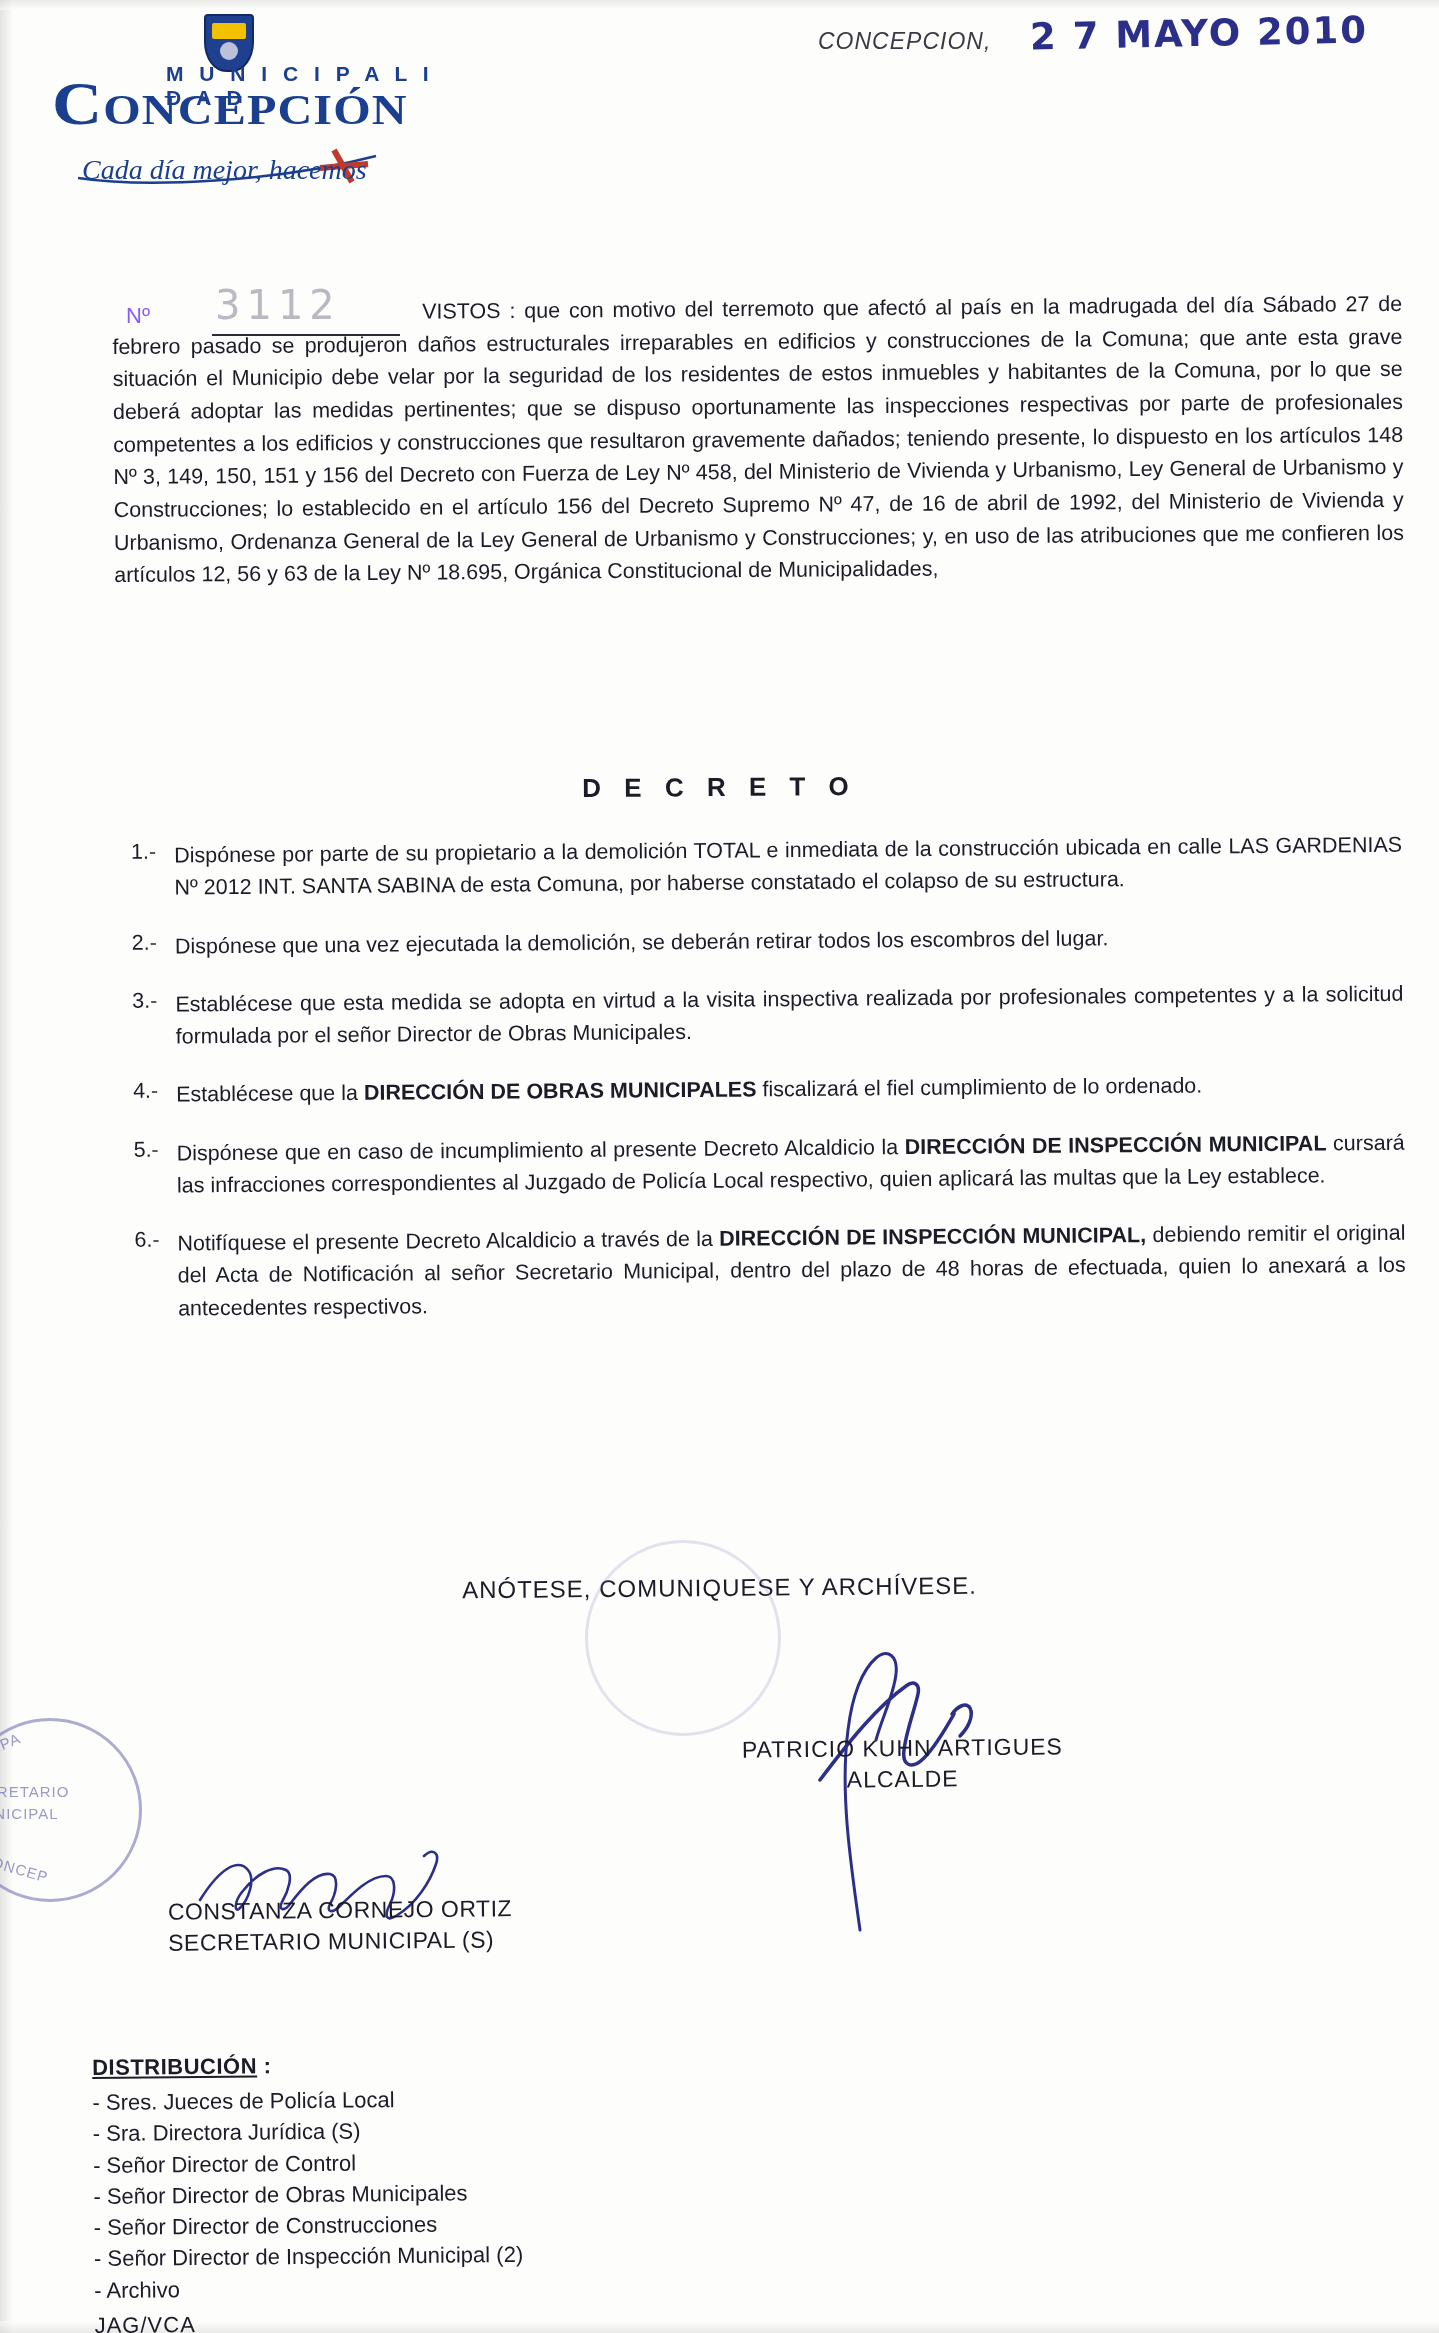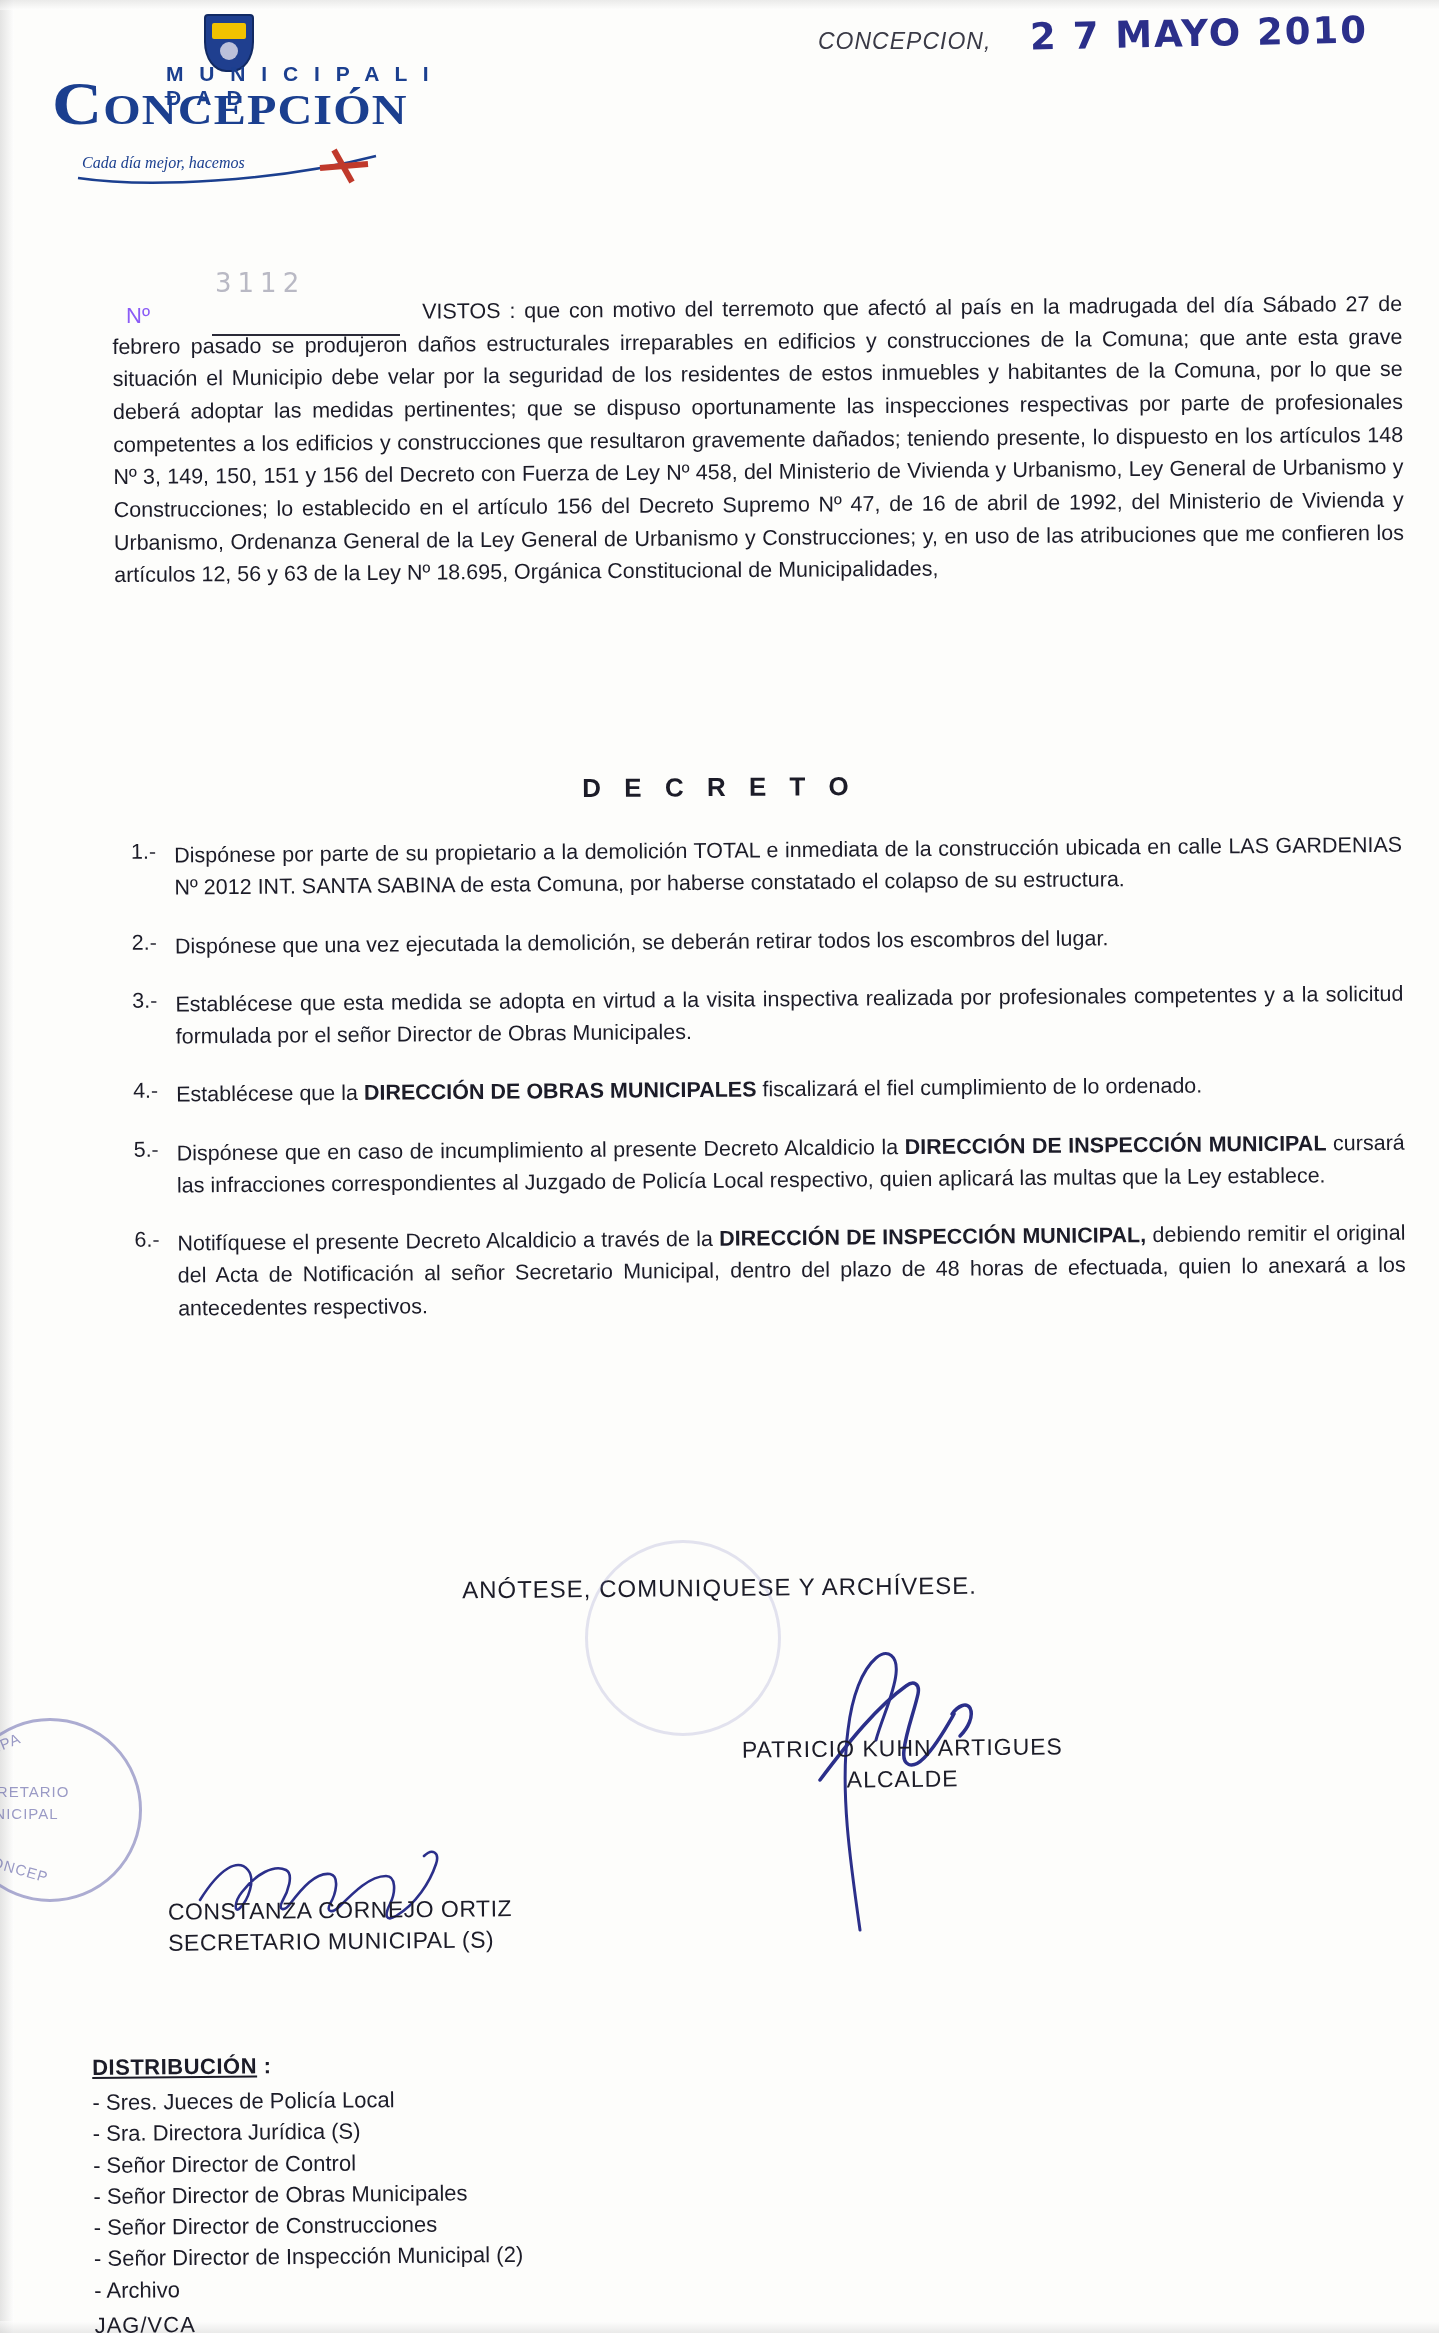--- a/index.html
+++ b/index.html
@@ -105,21 +105,21 @@
     font-weight: 700;
     font-family: "Liberation Serif", serif;
     font-variant: small-caps;
     transform: scaleX(1.12);
     transform-origin: left center;
   }
   .lh-slogan {
     position: absolute;
     left: 46px;
     top: 140px;
-    font-size: 16px;
+    font-size: 28px;
     color: #1b3f8f;
     font-family: "Liberation Serif", serif;
     font-style: italic;
     text-align: right;
   }
   .lh-swoosh {
     position: absolute;
     left: 40px;
     top: 134px;
     width: 330px;
@@ -154,22 +154,22 @@
     position: absolute;
     left: 126px;
     top: 303px;
     font-size: 22px;
     color: #8b5cf6;
     text-align: right;
   }
   .numero-value {
     position: absolute;
     left: 215px;
-    top: 268px;
-    font-size: 26px;
+    top: 282px;
+    font-size: 40px;
     letter-spacing: 6px;
     color: #b9b9c4;
     font-family: "DejaVu Sans", sans-serif;
   }
   .numero-rule {
     position: absolute;
     left: 212px;
     top: 334px;
     width: 188px;
     border-bottom: 2px solid #2a2a38;

